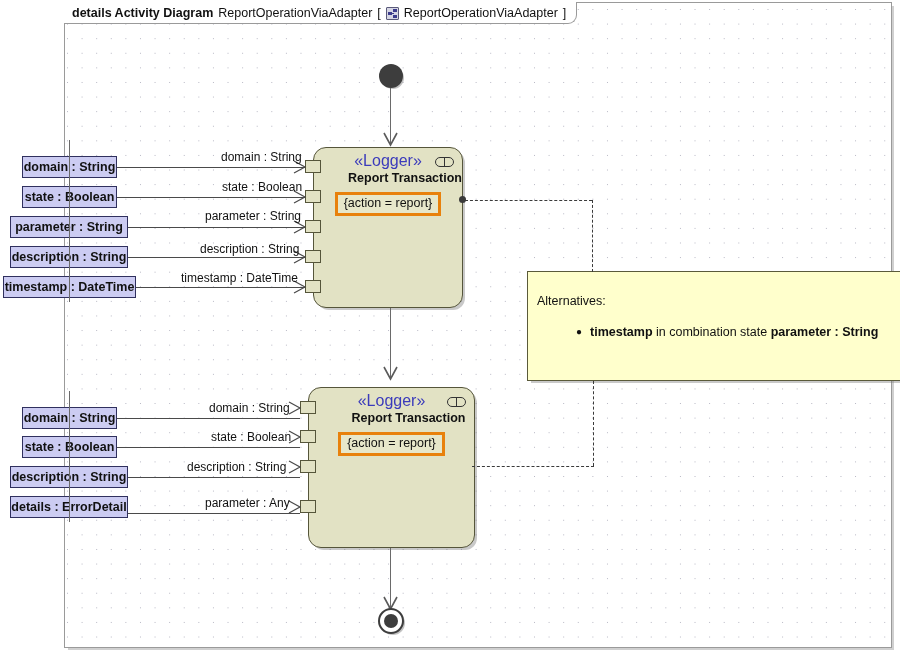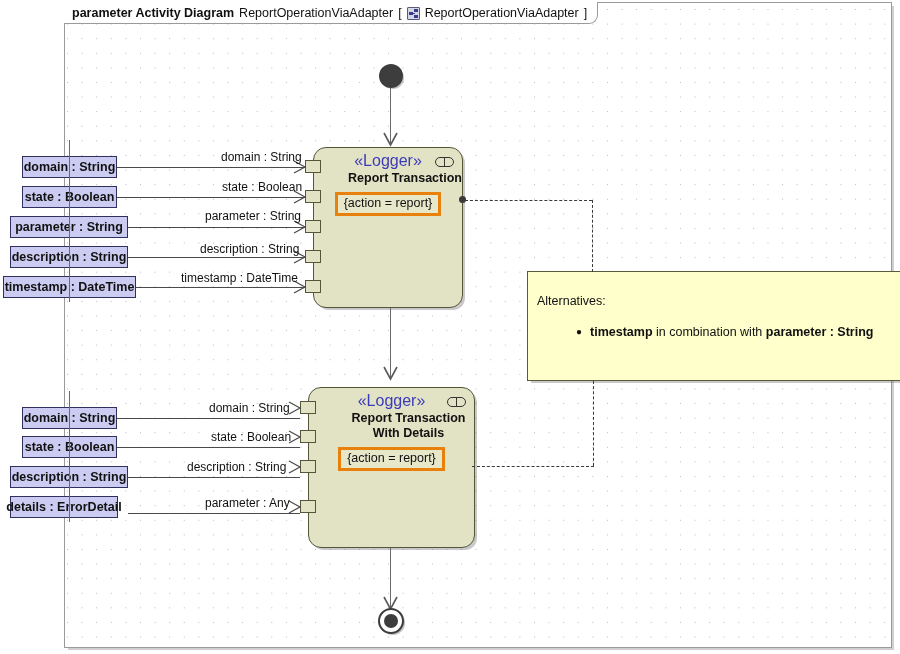--- a/index.html
+++ b/index.html
@@ -164,21 +164,21 @@
 </head>
 <body>
 
 <div id="canvas">
 
   <div class="frame">
     <div class="dots"></div>
   </div>
 
   <div class="frame-title">
-    <span class="kw">parameter Activity Diagram</span>
+    <span class="kw">details Activity Diagram</span>
     <span class="nm">ReportOperationViaAdapter</span>
     <span class="nm">[</span>
     <span class="ft-icon">
         <i class="a"></i>
         <i class="b"></i>
         <i class="c"></i>
         <i class="d"></i>
       </span>
     <span class="nm">ReportOperationViaAdapter</span>
     <span class="nm">]</span>
@@ -241,33 +241,32 @@
 
   <div class="vline" style="left:390px;top:308px;height:70px;"></div>
   <svg style="position:absolute;left:383px;top:366px;" width="15" height="16">
     <polyline points="1,1 7.5,13 14,1" fill="none" stroke="#5a5a5a" stroke-width="1.6"></polyline>
   </svg>
 
   <div class="act" style="left:308px;top:387px;width:167px;height:161px;">
     <div class="rake"></div>
     <div class="stereo">«Logger»</div>
     <div class="title">Report Transaction</div>
-    <div class="title" style="margin-top:0;">With Details</div>
     <div class="tag">{action = report}</div>
   </div>
 
   <div class="pin" style="left:300px;top:401px;"></div>
   <div class="pin" style="left:300px;top:430px;"></div>
   <div class="pin" style="left:300px;top:460px;"></div>
   <div class="pin" style="left:300px;top:500px;"></div>
 
   <div class="param" style="left:22px;top:407px;width:95px;">domain : String</div>
   <div class="param" style="left:22px;top:436px;width:95px;">state : Boolean</div>
   <div class="param" style="left:10px;top:466px;width:118px;">description : String</div>
-  <div class="param" style="left:10px;top:496px;width:108px;">details : ErrorDetail</div>
+  <div class="param" style="left:10px;top:496px;width:118px;">details : ErrorDetail</div>
 
   <div class="vline" style="left:69px;top:391px;height:131px;background:#6a6a6a;"></div>
 
   <div class="hline" style="left:117px;top:418px;width:183px;"></div>
   <div class="hline" style="left:117px;top:447px;width:183px;"></div>
   <div class="hline" style="left:128px;top:477px;width:172px;"></div>
   <div class="hline" style="left:128px;top:513px;width:172px;"></div>
 
   <svg style="position:absolute;left:288px;top:401px;" width="14" height="14">
       <polyline points="1,1 12,7 1,13" fill="none" stroke="#4a4a4a" stroke-width="1.2"></polyline>
@@ -291,21 +290,21 @@
   <svg style="position:absolute;left:383px;top:596px;" width="15" height="16">
     <polyline points="1,1 7.5,13 14,1" fill="none" stroke="#5a5a5a" stroke-width="1.6"></polyline>
   </svg>
   <div class="final" style="left:378px;top:608px;"></div>
 
   <div class="note" style="left:527px;top:271px;width:407px;height:110px;">
     <div class="foldline"></div>
     <div class="note-title">Alternatives:</div>
     <ul class="note-list" style="margin:0;padding:0;">
       <li>
-        <span class="b">timestamp</span><span> in combination with </span><span class="b"> parameter : String</span>
+        <span class="b">timestamp</span><span> in combination state </span><span class="b"> parameter : String</span>
       </li>
     </ul>
   </div>
 
   <div class="anchor-dot" style="left:459px;top:196px;"></div>
   <div class="dash-h" style="left:465px;top:200px;width:127px;"></div>
   <div class="dash-v" style="left:592px;top:200px;height:72px;"></div>
 
   <div class="dash-h" style="left:472px;top:466px;width:122px;"></div>
   <div class="dash-v" style="left:593px;top:381px;height:85px;"></div>

